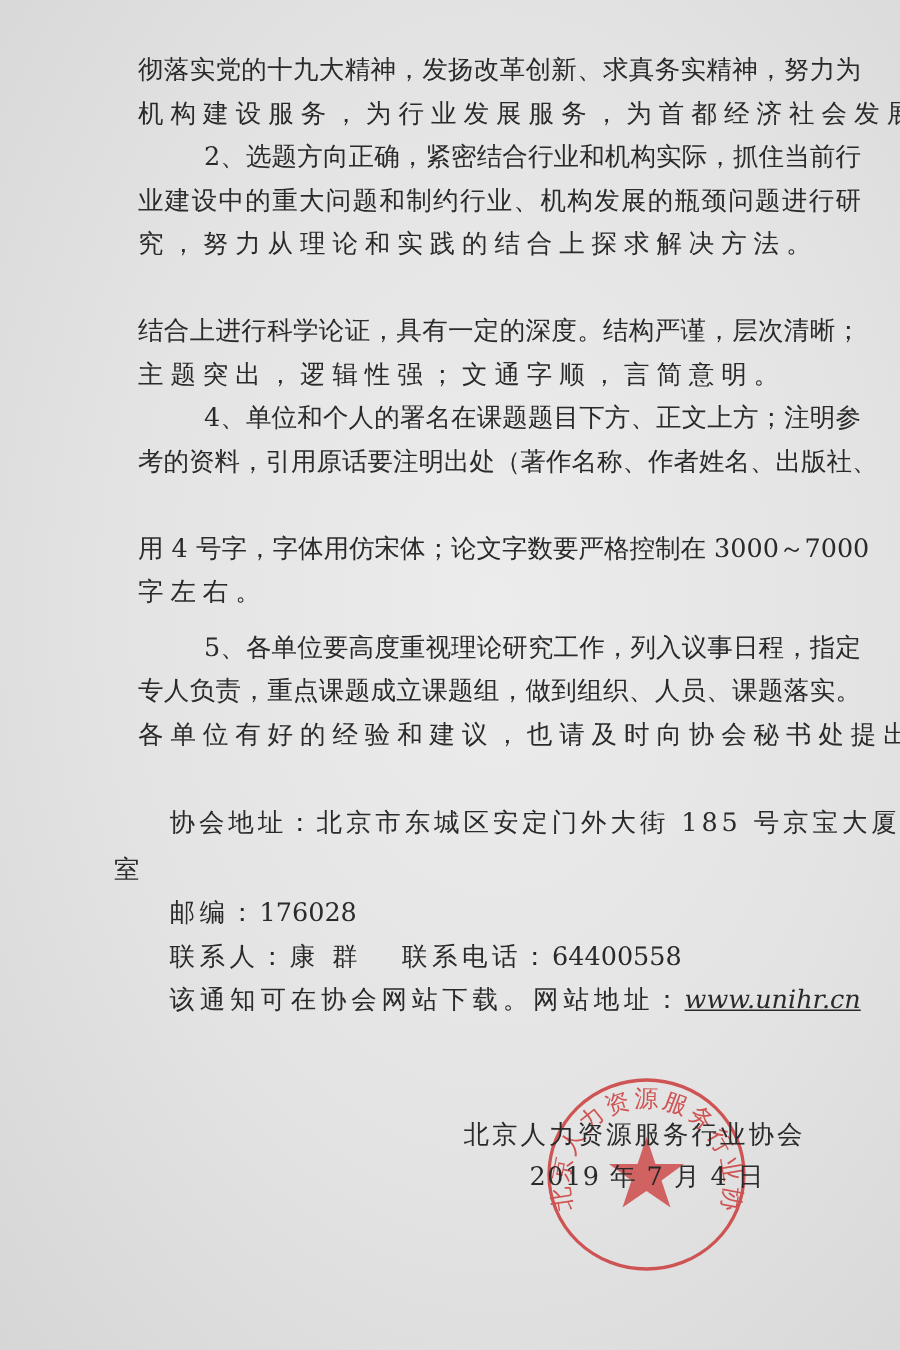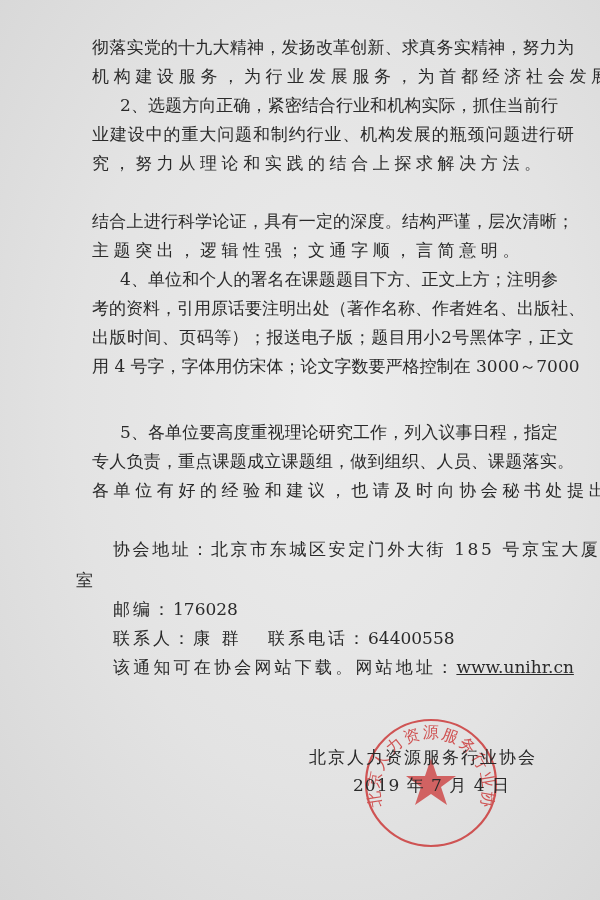--- a/index.html
+++ b/index.html
@@ -8,28 +8,28 @@
     background: radial-gradient(ellipse at 55% 45%, #ececec 0%, #e3e3e3 55%, #d6d6d6 100%);
     font-family: "DejaVu Serif", "Liberation Serif", serif;
     color: #2a2a2a;
   }
   .page { position: absolute; left: 0; top: 0; width: 600px; height: 900px; }
   .line {
     position: absolute; left: 73px; width: 482px; height: 29px;
     font-size: 17px; line-height: 29px; white-space: nowrap;
     text-align: justify; text-align-last: justify; margin-left: 19px;
   }
-  .line.indent { left: 101px; width: 438px; }
+  .line.indent { left: 117px; width: 438px; }
   .line.last { text-align-last: left; }
   .line.free { text-align: right; text-align-last: left; width: auto; letter-spacing: 4.6px; }
   .contact {
     position: absolute; font-size: 17px; line-height: 29px; white-space: nowrap;
     letter-spacing: 3px;
   }
-  .link { text-decoration: underline; }
+  .link { text-decoration: underline; font-style: italic; }
   .sig {
     position: absolute; font-size: 17px; line-height: 29px; white-space: nowrap; letter-spacing: 2px;
     z-index: 2;
   }
   .seal { position: absolute; left: 362px; top: 716px; width: 138px; height: 134px; z-index: 1; opacity: 0.85; }
 </style>
 </head>
 <body>
 
 <div class="page">
@@ -39,22 +39,22 @@
 
   <div class="line indent" style="top:91px">2、选题方向正确，紧密结合行业和机构实际，抓住当前行</div>
   <div class="line" style="top:120px">业建设中的重大问题和制约行业、机构发展的瓶颈问题进行研</div>
   <div class="line free" style="top:149px">究，努力从理论和实践的结合上探求解决方法。</div>
 
   <div class="line free" style="top:236px">主题突出，逻辑性强；文通字顺，言简意明。</div>
   <div class="line" style="top:207px">结合上进行科学论证，具有一定的深度。结构严谨，层次清晰；</div>
 
   <div class="line indent" style="top:265px">4、单位和个人的署名在课题题目下方、正文上方；注明参</div>
   <div class="line" style="top:294px">考的资料，引用原话要注明出处（著作名称、作者姓名、出版社、</div>
-  <div class="line" style="top:323px">出版时间、页码等）；报送电子版；题目用小2号黑体字，正文</div>
   <div class="line" style="top:352px">用 4 号字，字体用仿宋体；论文字数要严格控制在 3000～7000</div>
+  <div class="line free" style="top:381px">字左右。</div>
 
   <div class="line indent" style="top:418px">5、各单位要高度重视理论研究工作，列入议事日程，指定</div>
   <div class="line" style="top:447px">专人负责，重点课题成立课题组，做到组织、人员、课题落实。</div>
   <div class="line free" style="top:476px">各单位有好的经验和建议，也请及时向协会秘书处提出。</div>
 
   <div class="contact" style="left:113px;top:535px;letter-spacing:2.6px">
     <span>协会地址：</span><span>北京市东城区安定门外大街 185 号京宝大厦 310</span>
   </div>
   <div class="contact" style="left:76px;top:566px">室</div>
 

